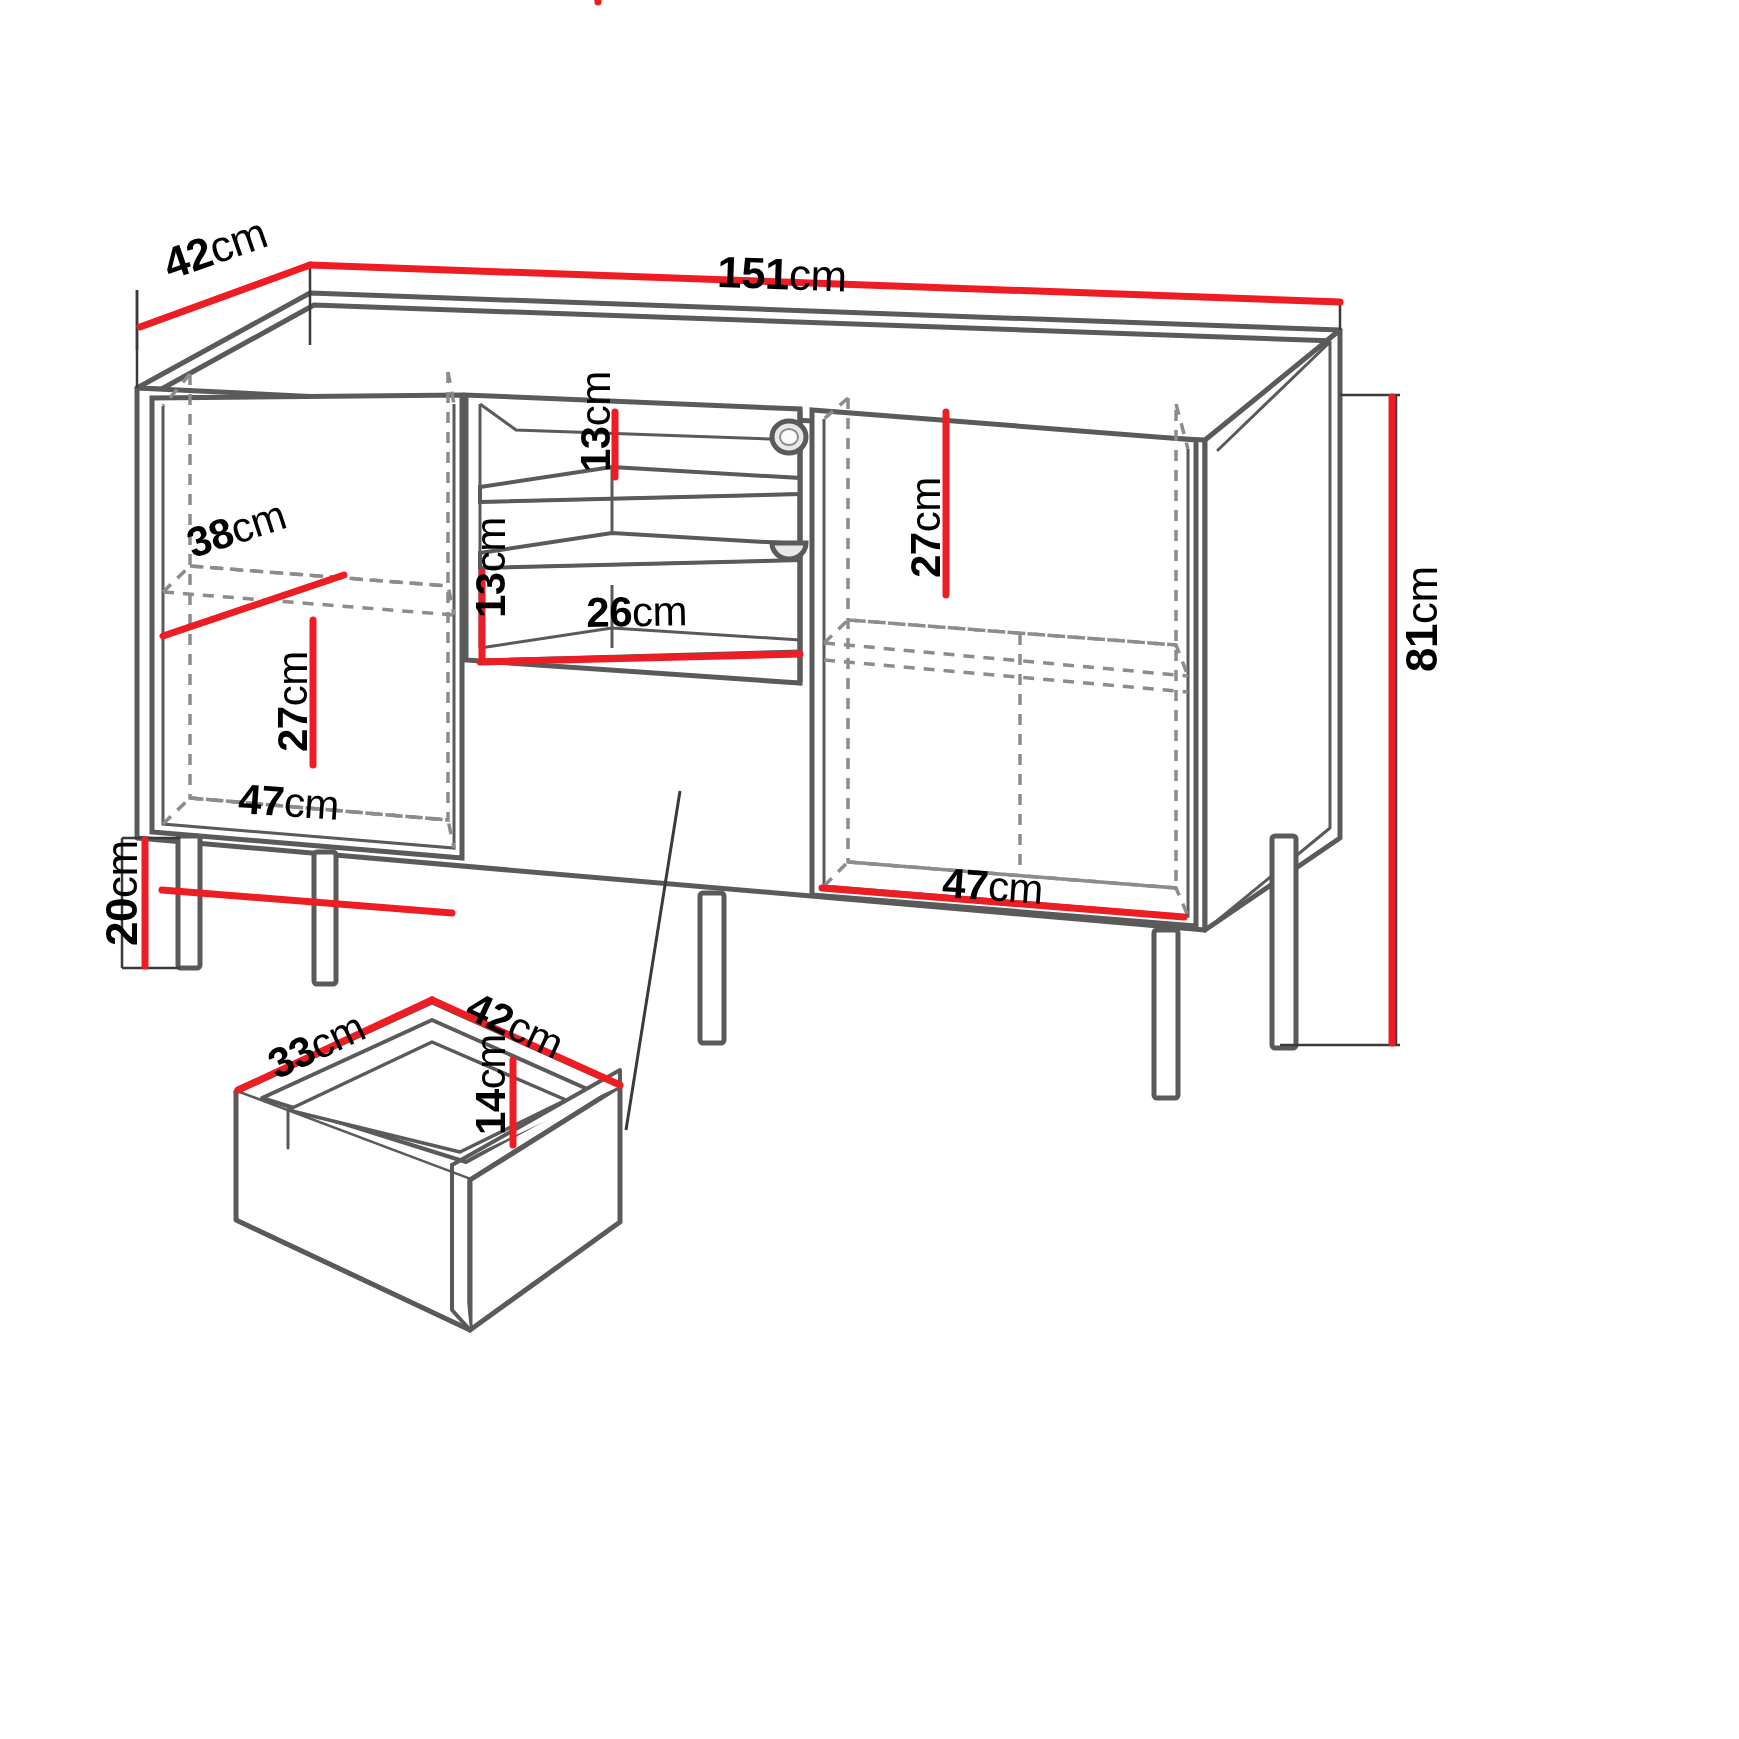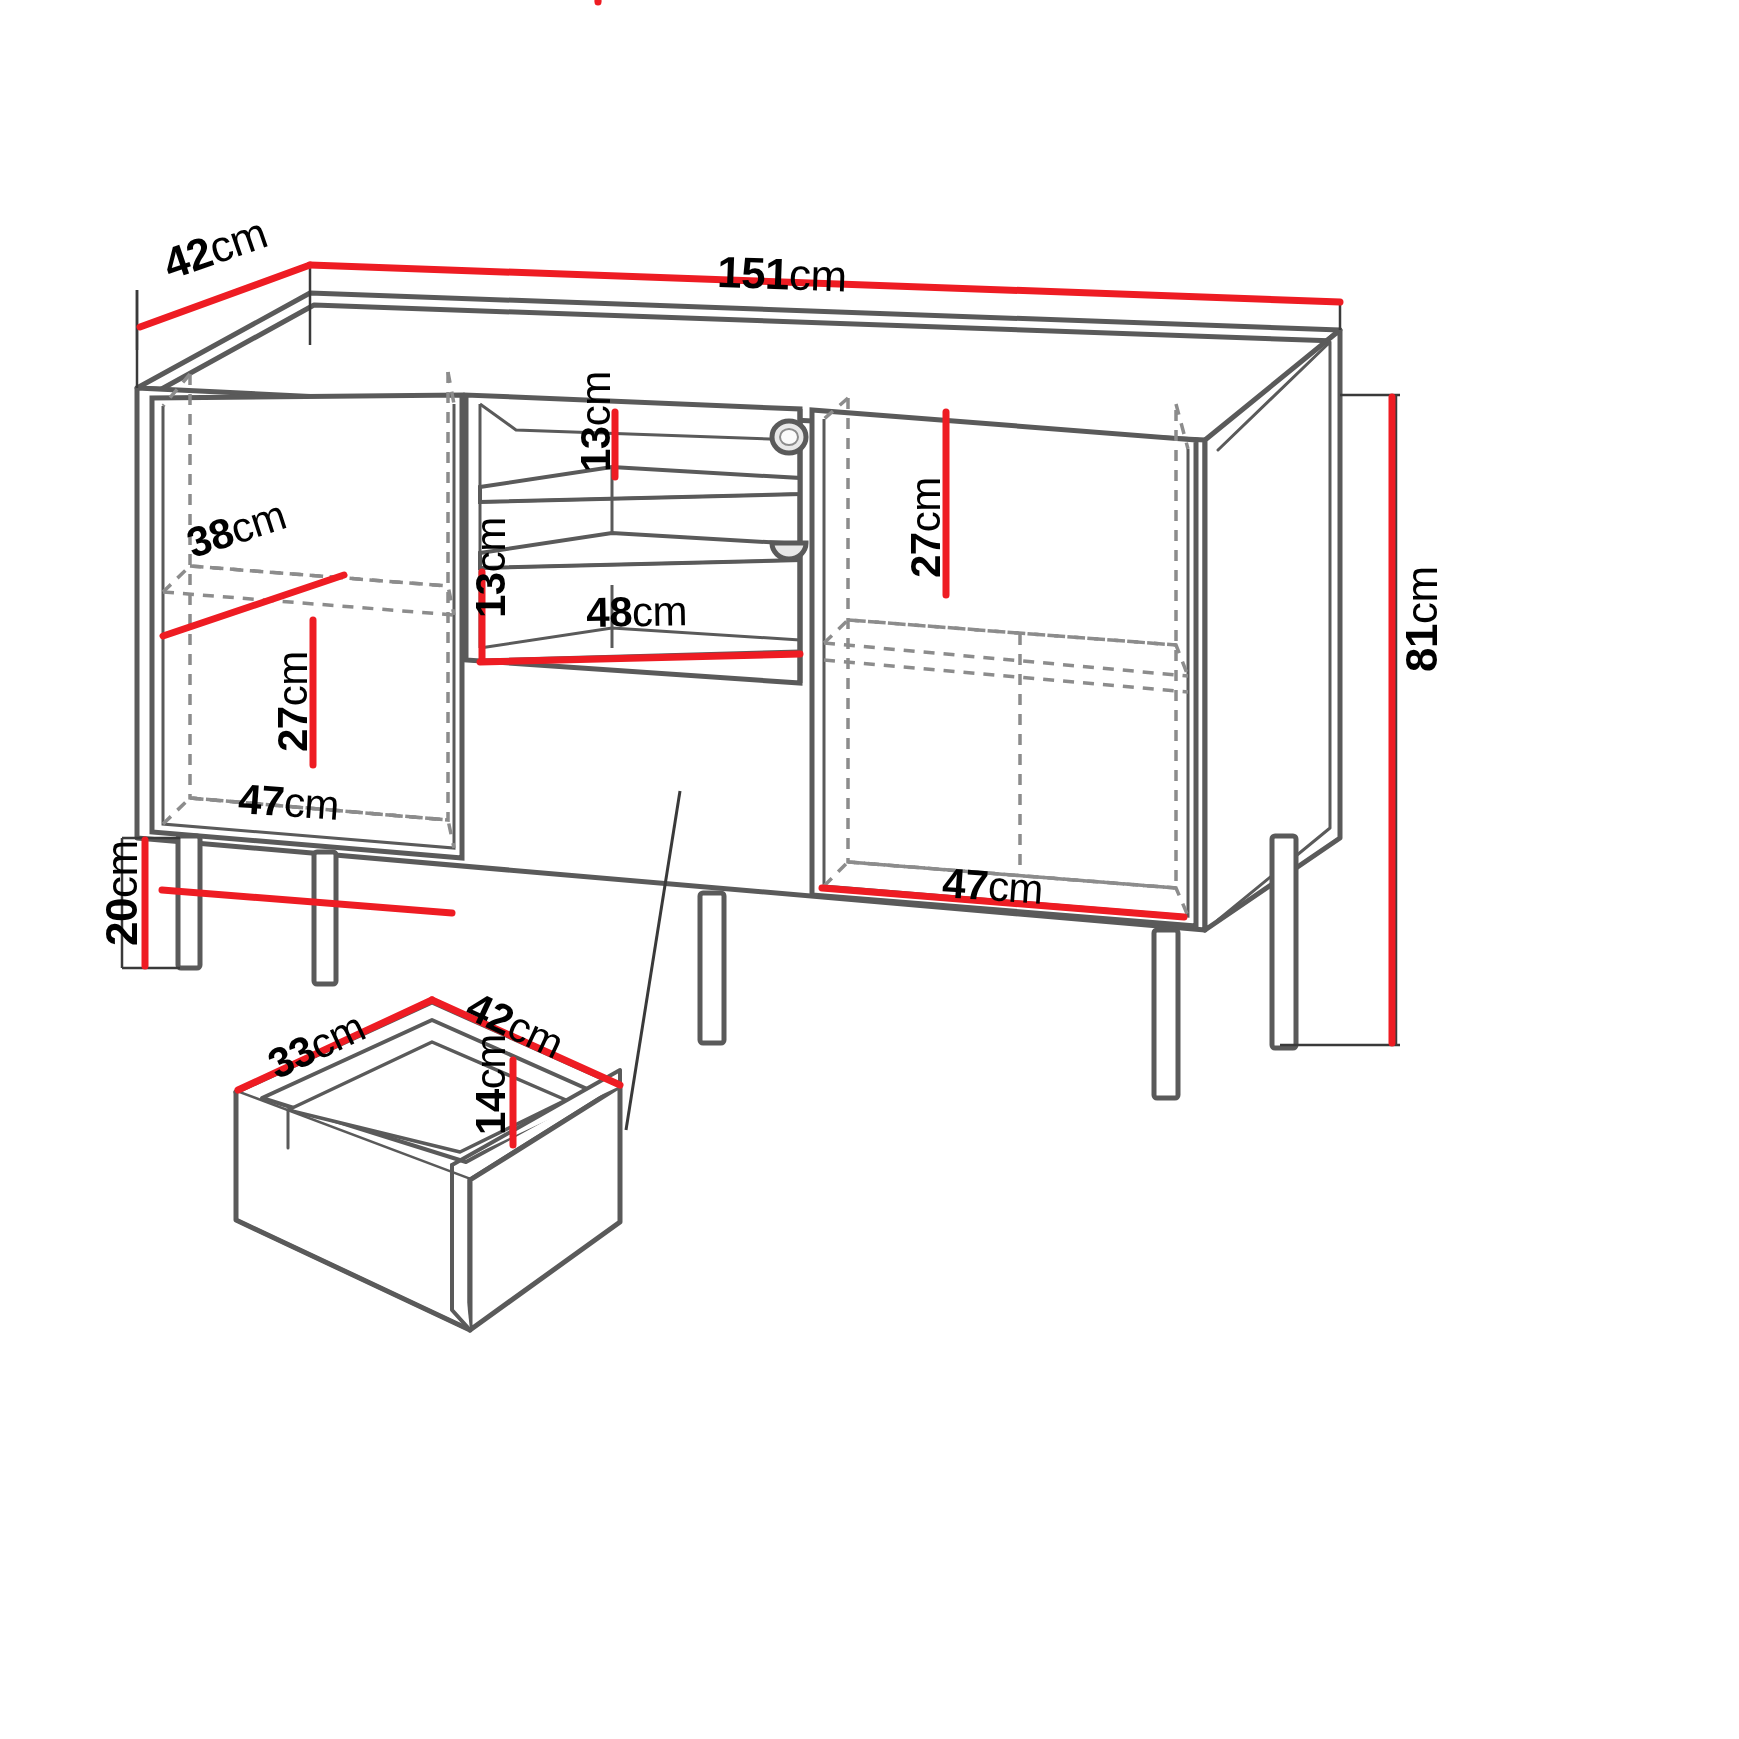--- a/index.html
+++ b/index.html
@@ -248,21 +248,21 @@
 
   <div class="dim-label" style="left:575px; top:472px; font-size:42px; transform:rotate(-90deg); transform-origin:left top;">
     <span class="num">13</span><span class="unit">cm</span>
   </div>
 
   <div class="dim-label" style="left:470px; top:618px; font-size:42px; transform:rotate(-90deg); transform-origin:left top;">
     <span class="num">13</span><span class="unit">cm</span>
   </div>
 
   <div class="dim-label" style="left:586px; top:592px; font-size:42px; transform:rotate(-1deg); transform-origin:left top;">
-    <span class="num">48</span><span class="unit">cm</span>
+    <span class="num">26</span><span class="unit">cm</span>
   </div>
 
   <div class="dim-label" style="left:905px; top:578px; font-size:42px; transform:rotate(-90deg); transform-origin:left top;">
     <span class="num">27</span><span class="unit">cm</span>
   </div>
 
   <div class="dim-label" style="left:944px; top:862px; font-size:42px; transform:rotate(4deg); transform-origin:left top;">
     <span class="num">47</span><span class="unit">cm</span>
   </div>
 

